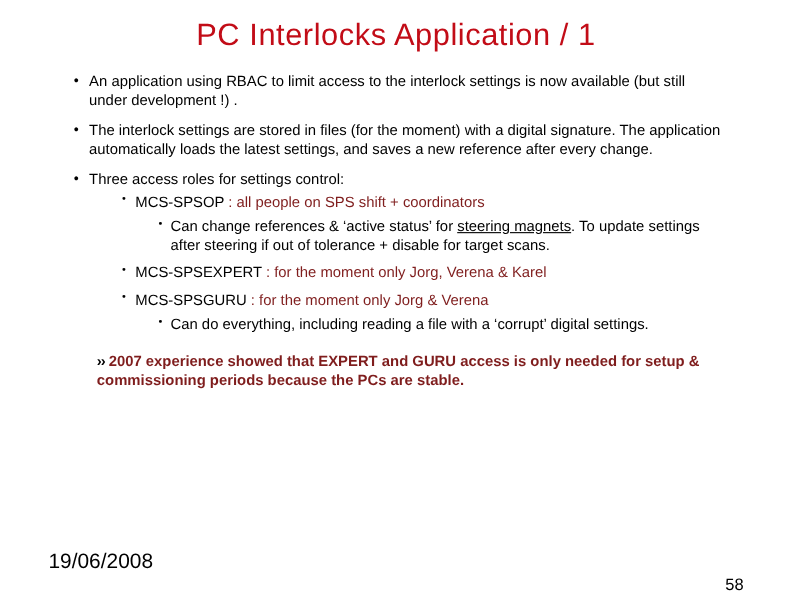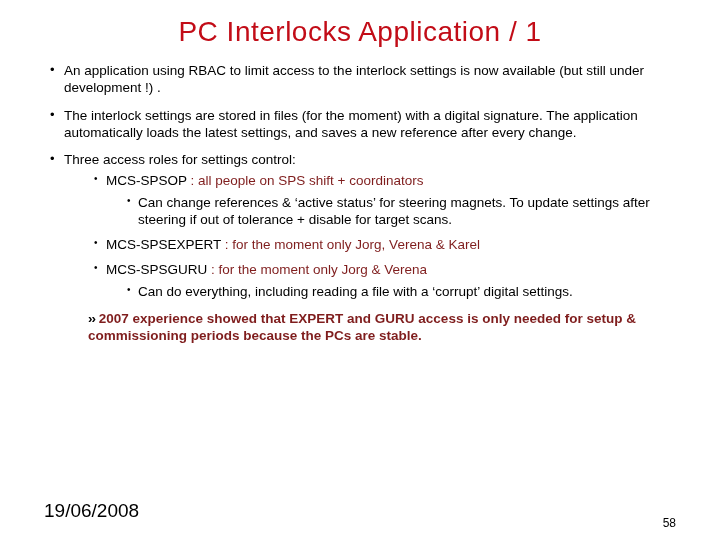--- a/index.html
+++ b/index.html
@@ -24,21 +24,21 @@
     font-family: "Comic Sans MS", sans-serif;
     font-weight: normal;
     font-size: 28px;
     color: #c20c17;
     text-align: center;
     margin: 0 0 14px 0;
     letter-spacing: 0.5px;
   }
   ul.top {
     list-style: none;
-    margin: 0;
+    margin: 17px;
     padding: 0 0 0 6px;
     font-size: 13.5px;
     line-height: 1.28;
   }
   ul.top > li {
     position: relative;
     padding-left: 14px;
     margin: 0 0 10px 0;
   }
   ul.top > li::before {
@@ -81,21 +81,21 @@
   ul.sub > li::before {
     content: "•";
     position: absolute;
     left: -3px;
     top: 1px;
     font-size: 10px;
     color: #000;
   }
   .rolename { font-weight: normal; }
   .red { color: #7f1d1d; }
-  .u { }
+  .u { text-decoration: underline; }
   .bold { font-weight: bold; }
   .conclusion {
     margin: 10px 0 0 44px;
     font-size: 13.5px;
     line-height: 1.3;
     padding-right: 20px;
   }
   .conclusion .arrows {
     color: #000;
     font-weight: bold;
@@ -103,22 +103,22 @@
   }
   .footer-date {
     position: absolute;
     left: 44px;
     bottom: 18px;
     font-size: 19px;
   }
   .footer-page {
     position: absolute;
     right: 44px;
-    bottom: 10px;
-    font-size: 12px;
+    bottom: 0;
+    font-size: 15px;
   }
 </style>
 </head>
 <body>
 
 <div class="slide">
 
   <h1 class="title">PC Interlocks Application / 1</h1>
 
   <ul class="top">

